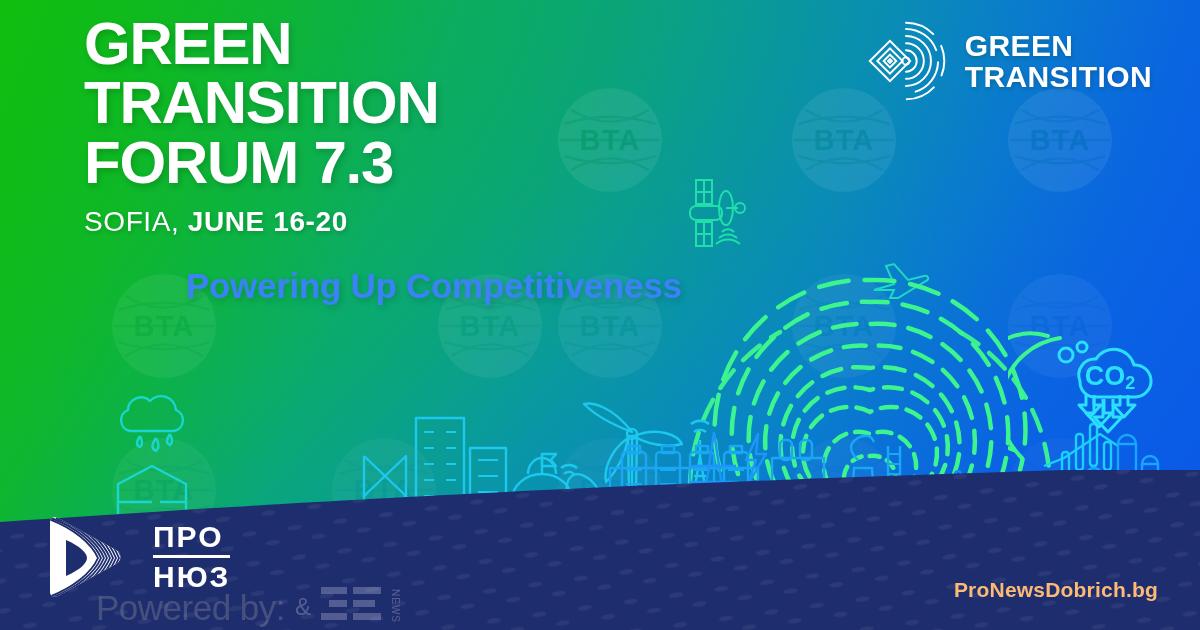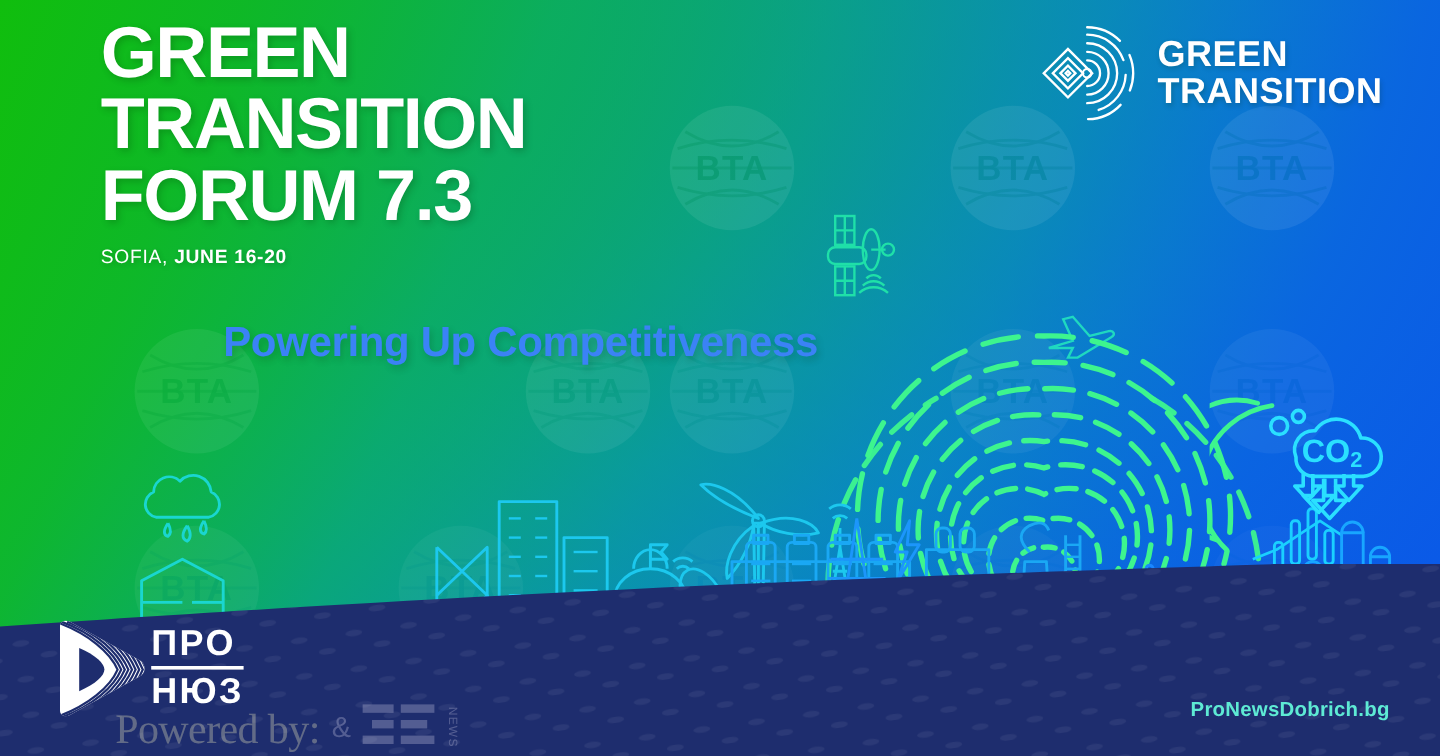--- a/index.html
+++ b/index.html
@@ -48,21 +48,21 @@
     font-size:60px;
     line-height:0.99;
     font-weight:bold;
     letter-spacing:-1.2px;
     text-shadow:2px 3px 6px rgba(0,40,0,0.22);
   }
   .title .l1,.title .l2,.title .l3{ display:block; white-space:nowrap; }
   .dateline{
     margin-top:14px;
     color:#ffffff;
-    font-size:16px;
+    font-size:28px;
     letter-spacing:0.6px;
     text-shadow:1px 2px 4px rgba(0,40,0,0.22);
   }
   .dateline .city{ font-weight:normal; }
   .dateline .dates{ font-weight:bold; }
 
   
   .subtitle{
     position:absolute; left:186px; top:264px; width:660px;
     color:#3b82f6;
@@ -99,63 +99,63 @@
   
   .navy{
     position:absolute; left:0; bottom:0; width:1200px; height:160px;
     z-index:7;
   }
   .navy .shape{ position:absolute; inset:0; }
 
   
   .pro-logo{
     position:absolute; left:40px; bottom:32px;
-    display:flex; align-items:center; gap:0;
+    display:flex; align-items:center; gap:27px;
     z-index:9;
   }
   .pro-mark{ width:86px; height:82px; }
   .pro-text{ color:#ffffff; }
   .pro-text .pl{
     font-size:30px; font-weight:bold; letter-spacing:2px;
     line-height:1.0; display:block;
   }
   .pro-text .rule{
     height:3px; background:#ffffff; margin:3px 0 4px 0; width:100%;
   }
 
   
   .powered{
     position:absolute; left:96px; bottom:5px;
     display:flex; align-items:flex-end; gap:10px;
     z-index:8;
     opacity:0.30;
   }
   .powered .pb-label{
-    color:#fef9c3; font-size:35px; letter-spacing:-0.5px; line-height:1;font-family:Liberation Serif, serif;
+    color:#a3a3a3; font-size:35px; letter-spacing:-0.5px; line-height:1;
   }
   .powered .pb-dir{
     color:#c8c4e4; font-size:44px; font-weight:bold; letter-spacing:-1px; line-height:1;
   }
   .powered .pb-amp{
     color:#cfcde6; font-size:24px; line-height:1; padding-bottom:6px;
   }
   .powered .pb-3e{
     display:flex; align-items:flex-end; gap:3px;
   }
   .powered .pb-3e .glyph{ width:66px; height:40px; }
   .powered .pb-3e .news{
     color:#cfcde6; font-size:10px; letter-spacing:1px;
     writing-mode:vertical-rl; text-orientation:mixed;
     line-height:1; padding-bottom:2px;
   }
 
   
   .url{
     position:absolute; right:42px; bottom:28px;
-    color:#5eead4; font-size:17px; font-weight:bold; letter-spacing:0.2px;
+    color:#fdba74; font-size:21px; font-weight:bold; letter-spacing:0.2px;
     z-index:9;
   }
 </style>
 </head>
 <body>
 
 <div class="banner">
 
   <div class="bg-gradient"></div>
   <div class="bg-gradient-2"></div>

